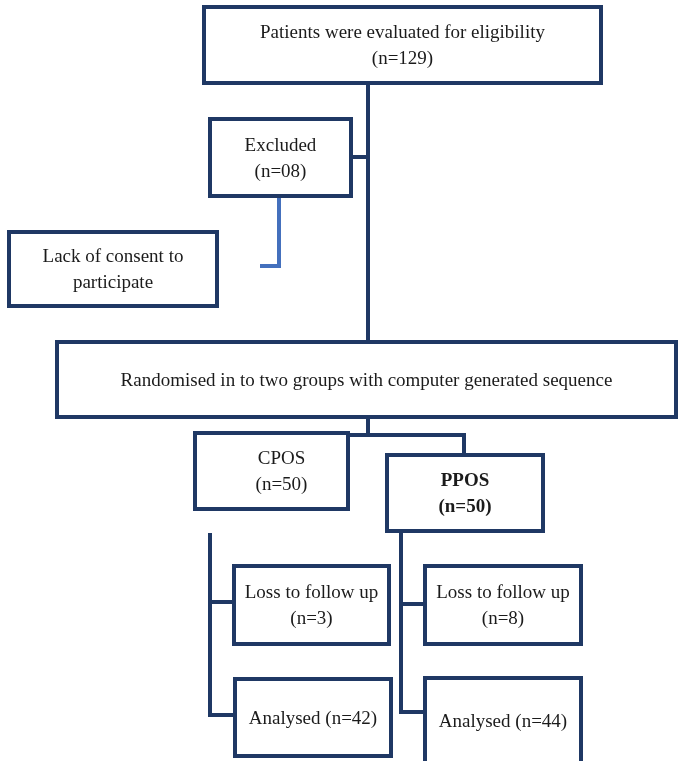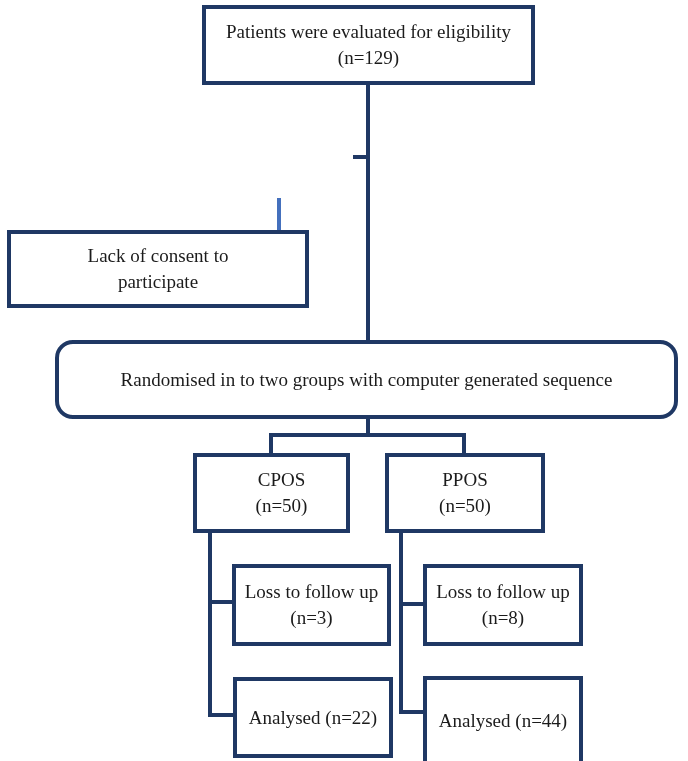--- a/index.html
+++ b/index.html
@@ -32,26 +32,26 @@
     font-size: 19px;
     line-height: 1.35;
   }
   .line {
     position: absolute;
     background: var(--line);
   }
   .line.light { background: var(--connector-light); }
 
   
-  .n-eligibility   { left: 202px; top: 5px;   width: 333px; height: 80px; }
+  .n-eligibility   { left: 202px; top: 5px;   width: 401px; height: 80px; }
   .n-excluded      { left: 208px; top: 117px; width: 145px; height: 81px; }
-  .n-consent       { left: 7px;   top: 230px; width: 302px; height: 78px; }
-  .n-randomised    { left: 55px;  top: 340px; width: 623px; height: 79px; border-radius: 18px; }
-  .n-cpos          { left: 193px; top: 453px; width: 157px; height: 80px; padding-left: 20px; }
-  .n-ppos          { left: 385px; top: 453px; width: 160px; height: 80px; }
+  .n-consent       { left: 7px;   top: 230px; width: 212px; height: 78px; }
+  .n-randomised    { left: 55px;  top: 340px; width: 623px; height: 79px; }
+  .n-cpos          { left: 193px; top: 431px; width: 157px; height: 80px; padding-left: 20px; }
+  .n-ppos          { left: 385px; top: 453px; width: 160px; height: 80px; font-weight: bold; }
   .n-loss-cpos     { left: 232px; top: 564px; width: 159px; height: 82px; }
   .n-loss-ppos     { left: 423px; top: 564px; width: 160px; height: 82px; }
   .n-analysed-cpos { left: 233px; top: 677px; width: 160px; height: 81px; }
   .n-analysed-ppos { left: 423px; top: 676px; width: 160px; height: 90px; }
 
   
   .l-main-vertical        { left: 366px; top: 85px;  width: 4px;   height: 256px; }
   .l-excluded-branch      { left: 353px; top: 155px; width: 13px;  height: 4px; }
   .l-consent-vert         { left: 277px; top: 198px; width: 4px;   height: 70px; }
   .l-consent-horiz        { left: 260px; top: 264px; width: 21px;  height: 4px; }
@@ -84,20 +84,24 @@
   <div class="line l-cpos-analysed-stub"></div>
   <div class="line l-ppos-rail"></div>
   <div class="line l-ppos-loss-stub"></div>
   <div class="line l-ppos-analysed-stub"></div>
 
   <div class="node n-eligibility">
     <div>Patients were evaluated for eligibility</div>
     <div>(n=129)</div>
   </div>
 
+  <div class="node n-excluded">
+    <div>Excluded</div>
+    <div>(n=08)</div>
+  </div>
 
   <div class="node n-consent">
     <div>Lack of consent to</div>
     <div>participate</div>
   </div>
 
   <div class="node n-randomised">
     <div>Randomised in to two groups with computer generated sequence</div>
   </div>
 
@@ -115,20 +119,20 @@
     <div>Loss to follow up</div>
     <div>(n=3)</div>
   </div>
 
   <div class="node n-loss-ppos">
     <div>Loss to follow up</div>
     <div>(n=8)</div>
   </div>
 
   <div class="node n-analysed-cpos">
-    <div>Analysed (n=22)</div>
+    <div>Analysed (n=42)</div>
   </div>
 
   <div class="node n-analysed-ppos">
     <div>Analysed (n=44)</div>
   </div>
 
 </div>
 
 </body></html>

